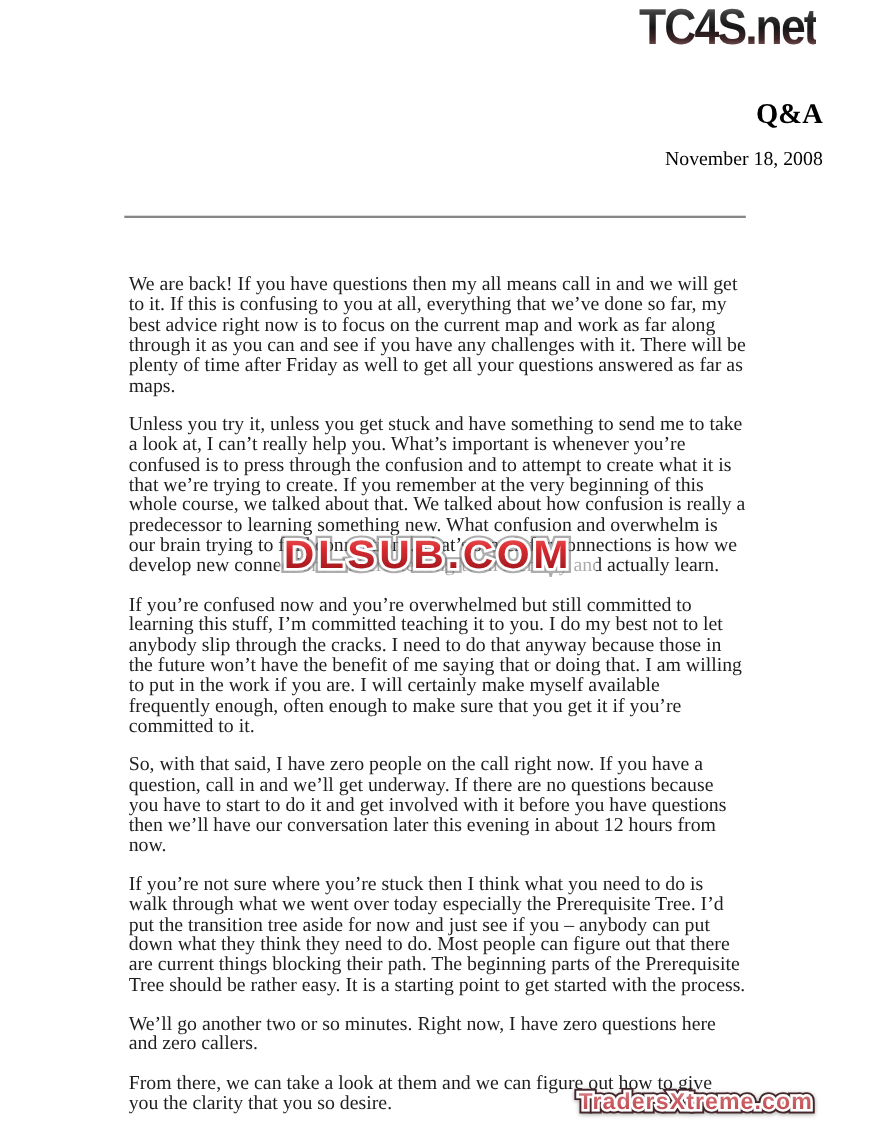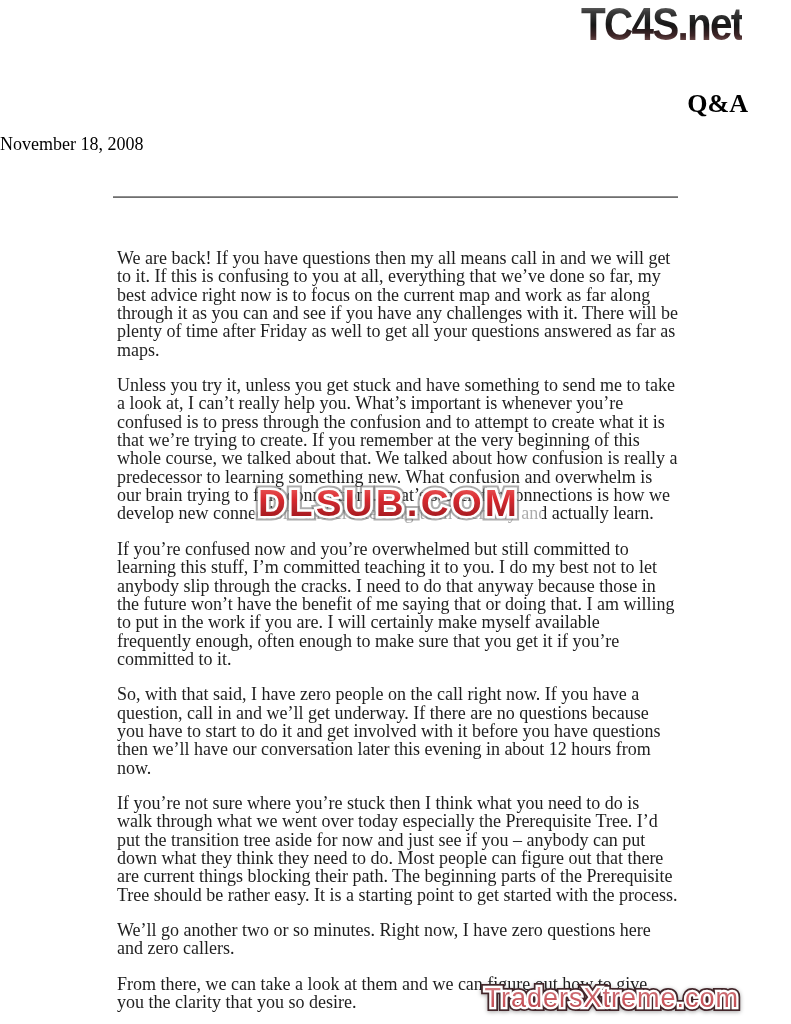--- a/index.html
+++ b/index.html
@@ -31,21 +31,21 @@
   }
 
   
   .doc-title {
     position:absolute; top:89px; left:0; right:0;
     margin:0; text-align:right;
     font-size:26px; font-weight:bold; color:#000;
   }
   .doc-date {
     position:absolute; top:134px; left:0; right:0;
-    text-align:left; font-size:18px; color:#000;
+    text-align:right; font-size:18px; color:#000;
   }
 
   
   .rule {
     position:absolute; top:196px; left:113px; width:565px; height:2px;
     background:linear-gradient(180deg,#a0a0a0,#5f5f5f);
   }
 
   
   .body-text {
@@ -73,21 +73,21 @@
   .wm-fill  {
     background:linear-gradient(180deg,#ea5a5a 0%, #d8282e 38%, #c1272d 55%, #9c1217 100%);
     -webkit-background-clip:text; background-clip:text; color:transparent;
   }
 
   
   .tx-logo { position:absolute; right:9px; bottom:10px; height:40px; }
   .tx {
     position:absolute; right:0; bottom:0; white-space:nowrap;
     font-family:"Liberation Sans", sans-serif;
-    font-weight:normal; font-size:27px; line-height:1.2;
+    font-weight:bold; font-size:21px; line-height:1.2;
     letter-spacing:1px;
   }
   .tx-outer { -webkit-text-stroke:8px #43262a; color:#43262a; filter:drop-shadow(0 1px 2px rgba(0,0,0,.35)); }
   .tx-white { -webkit-text-stroke:4.5px #ffffff; color:#ffffff; }
   .tx-fill  {
     background:linear-gradient(180deg,#dd9094 0%, #cc6a70 35%, #c9565c 60%, #b4474e 100%);
     -webkit-background-clip:text; background-clip:text; color:transparent;
   }
 </style>
 </head>

